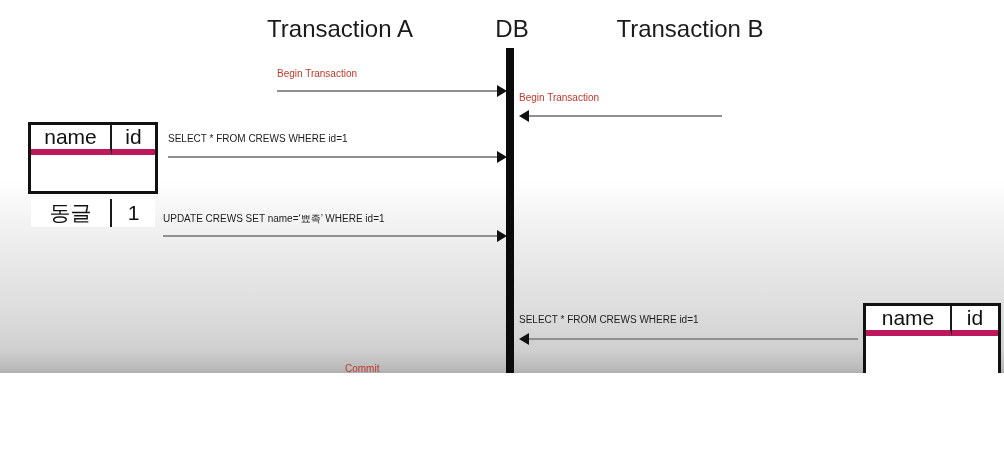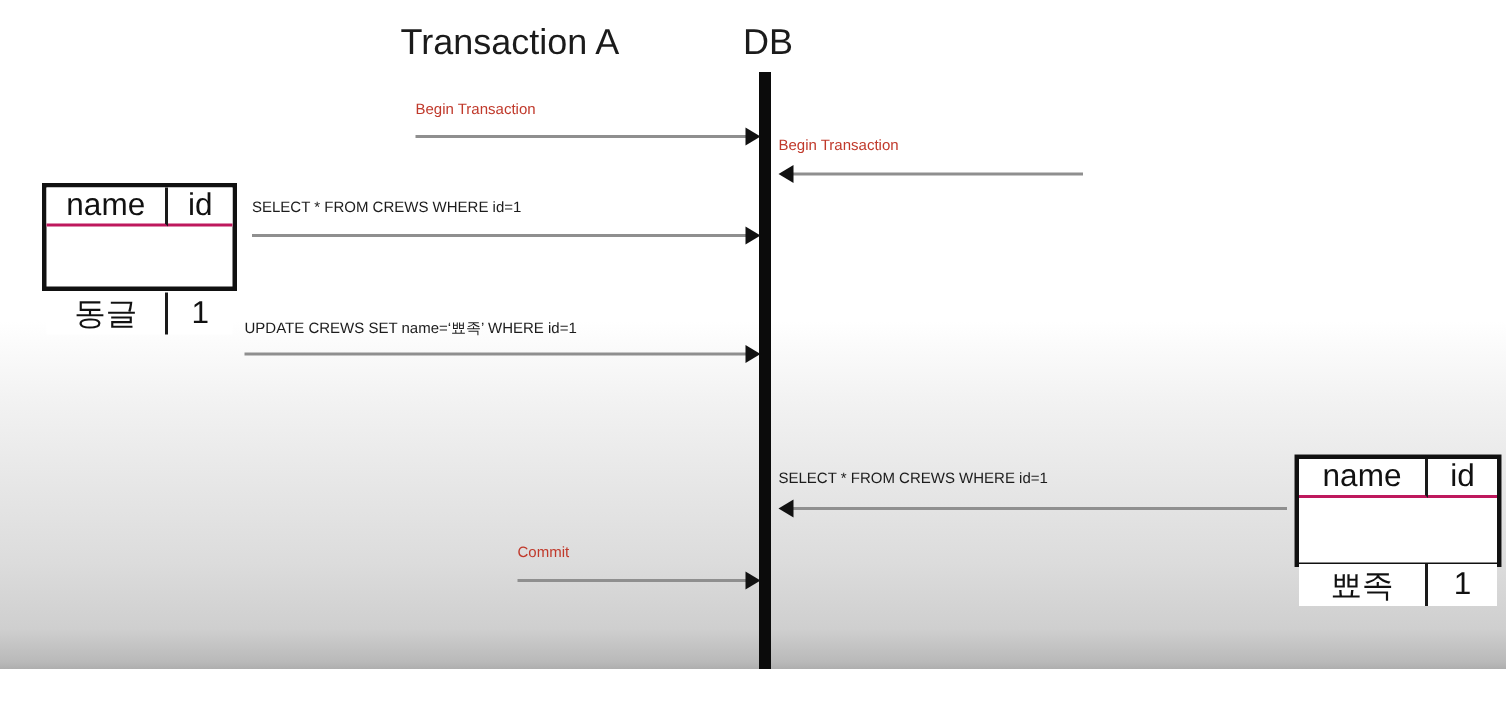--- a/index.html
+++ b/index.html
@@ -2,21 +2,21 @@
 <html><head>
 <meta charset="utf-8">
 <style>
   html,body{margin:0;padding:0;}
   body{
     font-family:"Liberation Sans","DejaVu Sans",sans-serif;
     background:#ffffff;
   }
   .stage{
     position:relative;
-    width:1004px;height:446px;
+    width:1004px;height:373px;
     overflow:hidden;
     background:linear-gradient(180deg,
       #ffffff 0%, #ffffff 48%,
       #f2f2f2 60%, #e7e7e7 72%,
       #dcdcdc 84%, #cfcfcf 94%,
       #b9b9b9 99%, #aeaeae 100%);
   }
   .lane-title{
     position:absolute;top:14px;height:30px;
     font-size:24px;color:#1b1b1b;
@@ -63,35 +63,36 @@
     position:absolute;
     display:grid;
     background:#ffffff;
     border:3px solid #111111;
     grid-template-rows:1fr 1fr;
   }
   .dtable .cell{
     display:flex;align-items:center;justify-content:center;
     font-size:21px;color:#111111;
     border-right:2px solid #1a1a1a;
-    border-bottom:2px solid #be185d;
+    border-bottom:6px solid #be185d;
     background:#ffffff;
   }
   .dtable .cell:nth-child(2n){border-right:none;text-align:right;}
   .dtable .cell:nth-child(n+3){border-bottom:none;margin-top:44px;}
   .table-left{left:28px;top:122px;width:124px;height:66px;grid-template-columns:81px 1fr;}
   .table-right{left:863px;top:303px;width:132px;height:69px;grid-template-columns:86px 1fr;}
 </style>
 </head>
 <body>
 
 <div class="stage">
 
   <div class="lane-title lane-a">Transaction A</div>
   <div class="lane-title lane-db">DB</div>
+  <div class="lane-title lane-b">Transaction B</div>
 
   <div class="lifeline"></div>
 
   <div class="msg msg1">
     <div class="msg-label red">Begin Transaction</div>
     <div class="msg-line"></div>
     <div class="msg-head pt-right"></div>
   </div>
 
   <div class="msg msg2 to-left">

